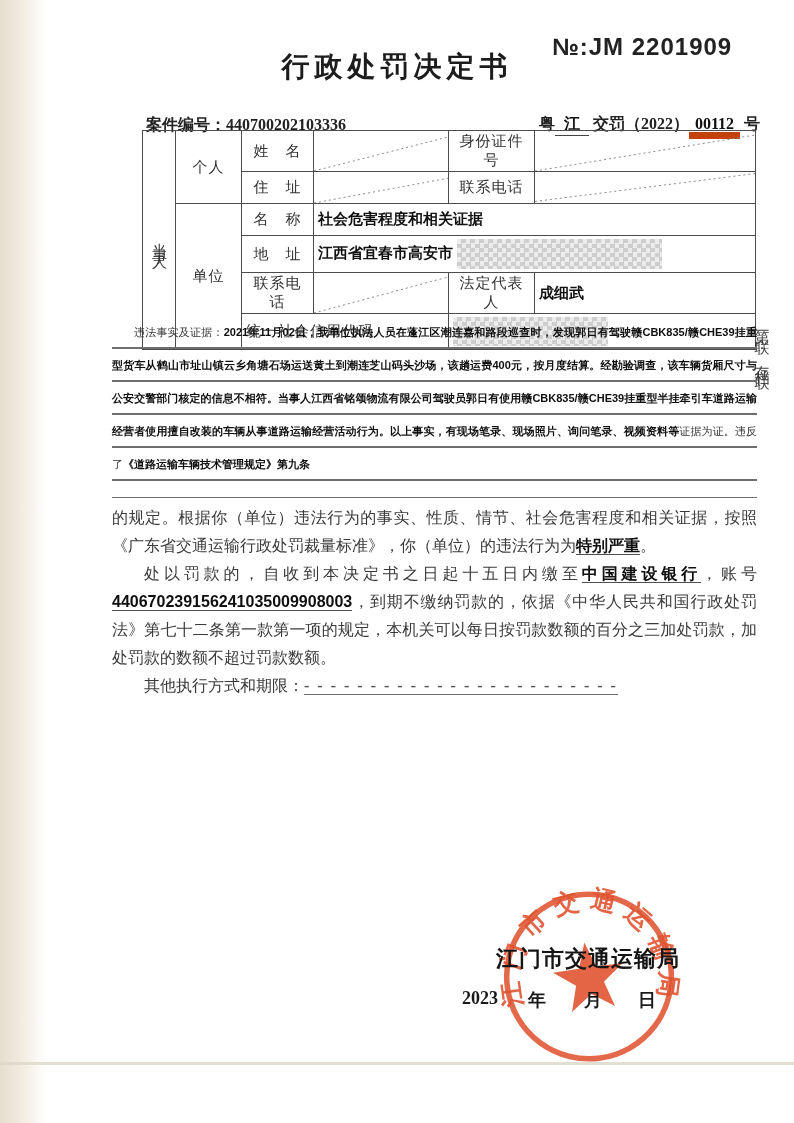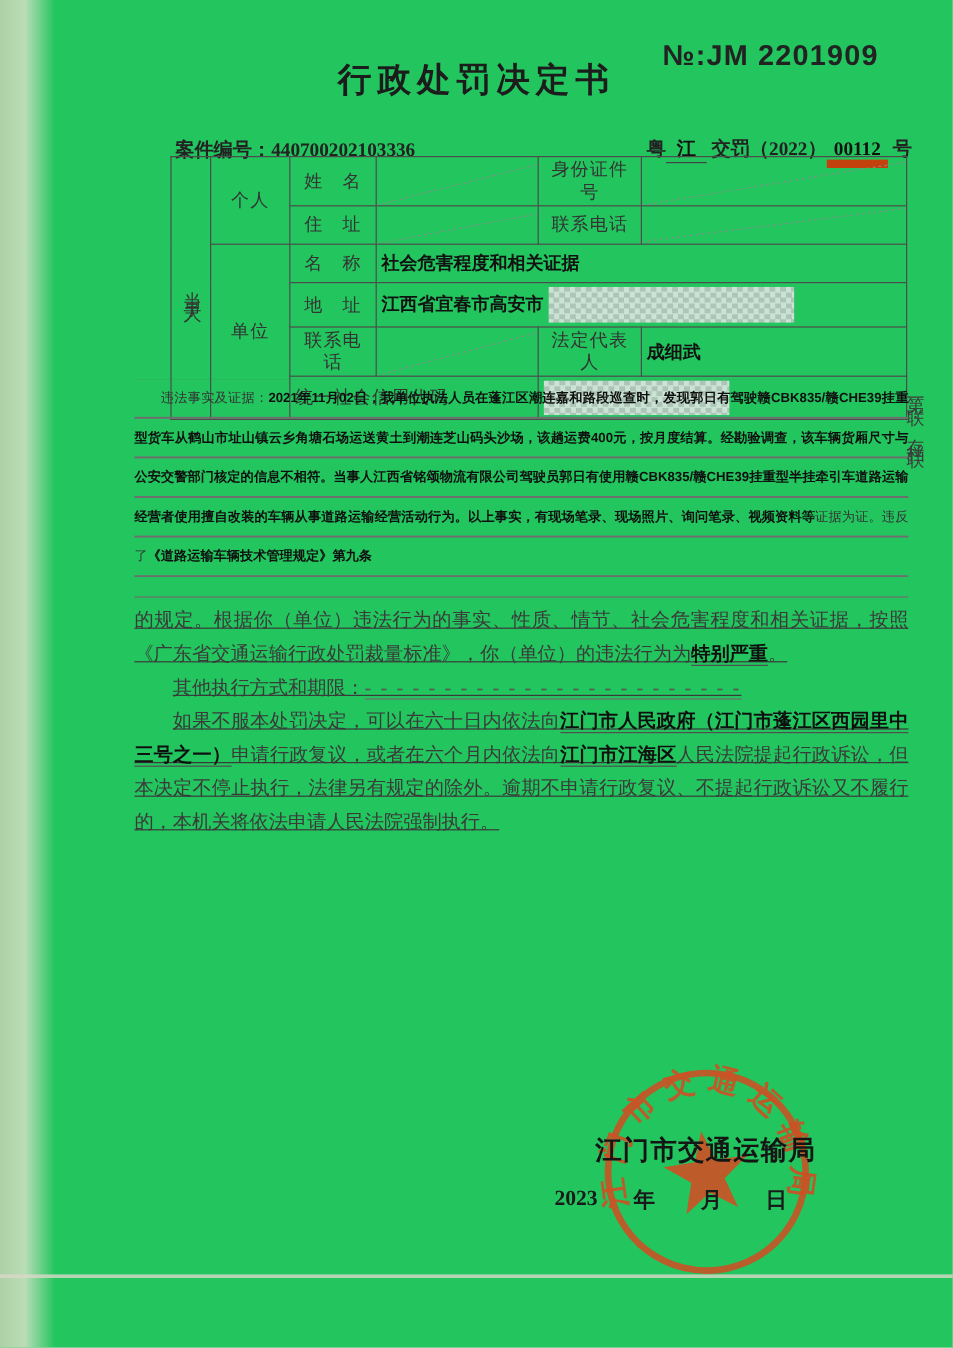--- a/index.html
+++ b/index.html
@@ -6,21 +6,21 @@
   body{
     width:794px;height:1123px;
     background:#efe9da;
     font-family:"Liberation Serif", serif;
     color:#2e2e2e;
     position:relative;
     overflow:hidden;
   }
   .page{
     position:absolute;inset:0;
-    background:#22c55e;
+    background:#ffffff;
   }
   .scan-edge{
     position:absolute;left:0;top:0;width:46px;height:100%;
     background:linear-gradient(to right,#ddd4bf 0%, #ece5d4 45%, rgba(247,243,233,0) 100%);
     opacity:.75;
   }
   .scan-bottom{
     position:absolute;left:0;top:1062px;width:100%;height:3px;
     background:#dcd8c8;opacity:.8;
   }
@@ -78,21 +78,21 @@
     position:absolute;left:112px;top:316px;width:645px;
     text-align:justify;
   }
   .p-ruled{
     font-size:11px;line-height:33px;margin:0;
     background-image:repeating-linear-gradient(to bottom, rgba(0,0,0,0) 0 31.5px, #6e6e6e 31.5px 33px);
     background-size:100% 33px;
     color:#333;
   }
   .rule-empty{height:16px;border-bottom:1.5px solid #6e6e6e;margin-bottom:6px;}
-  .p{font-size:16px;line-height:28px;margin:0;color:#3a3a3a;text-decoration:underline;}
+  .p{font-size:16px;line-height:28px;margin:0;color:#3a3a3a;}
   .ind{text-indent:2em;}
   .fill{font-weight:600;color:#0f0f0f;font-family:"Liberation Sans", sans-serif;}
   .fill-u{font-weight:600;color:#0f0f0f;font-family:"Liberation Sans", sans-serif;border-bottom:1px solid #4f4f4f;}
   .dash{font-weight:600;color:#555;border-bottom:1.5px solid #6e6e6e;letter-spacing:2px;}
   
   .seal{
     position:absolute;left:494px;top:884px;width:190px;height:185px;
     transform:rotate(-8deg);
     opacity:.92;
   }
@@ -209,28 +209,28 @@
     <p class="p-ruled ind">
       <span>违法事实及证据：</span><span class="fill">2021年11月02日，我单位执法人员在蓬江区潮连嘉和路段巡查时，发现郭日有驾驶赣CBK835/赣CHE39挂重型货车从鹤山市址山镇云乡角塘石场运送黄土到潮连芝山码头沙场，该趟运费400元，按月度结算。经勘验调查，该车辆货厢尺寸与公安交警部门核定的信息不相符。当事人江西省铭颂物流有限公司驾驶员郭日有使用赣CBK835/赣CHE39挂重型半挂牵引车道路运输经营者使用擅自改装的车辆从事道路运输经营活动行为。以上事实，有现场笔录、现场照片、询问笔录、视频资料等</span><span>证据为证。违反了</span><span class="fill">《道路运输车辆技术管理规定》第九条</span>
     </p>
     <div class="rule-empty"></div>
 
     <p class="p">
       <span>的规定。根据你（单位）违法行为的事实、性质、情节、社会危害程度和相关证据，按照《广东省交通运输行政处罚裁量标准》，你（单位）的违法行为为</span><span class="fill-u">特别严重</span><span>。</span>
     </p>
 
 
+    <p class="p ind">
+      <span>处以罚款的，自收到本决定书之日起十五日内缴至</span><span class="fill-u">中国建设银行</span><span>，账号</span><span class="fill-u">440670239156241035009908003</span><span>，到期不缴纳罚款的，依据《中华人民共和国行政处罚法》第七十二条第一款第一项的规定，本机关可以每日按罚款数额的百分之三加处罚款，加处罚款的数额不超过罚款数额。</span>
+    </p>
 
     <p class="p ind">
       <span>其他执行方式和期限：</span><span class="dash">- - - - - - - - - - - - - - - - - - - - - - - -</span>
     </p>
 
-    <p class="p ind">
-      <span>如果不服本处罚决定，可以在六十日内依法向</span><span class="fill-u">江门市人民政府（江门市蓬江区西园里中三号之一）</span><span>申请行政复议，或者在六个月内依法向</span><span class="fill-u">江门市江海区</span><span>人民法院提起行政诉讼，但本决定不停止执行，法律另有规定的除外。逾期不申请行政复议、不提起行政诉讼又不履行的，本机关将依法申请人民法院强制执行。</span>
-    </p>
   </div>
 
   <svg class="seal" viewBox="0 0 200 200">
     <circle cx="100" cy="100" r="89" fill="none" stroke="#dd4620" stroke-width="6" opacity="0.88"></circle>
     <defs>
       <path id="sealArc" d="M 30 132 A 76 76 0 1 1 170 132" fill="none"></path>
     </defs>
     <text font-size="27" font-weight="700" fill="#dd4620" letter-spacing="10" opacity="0.9" font-family="Liberation Sans, sans-serif">
       <textPath href="#sealArc" startOffset="4%">江门市交通运输局</textPath>
     </text>

